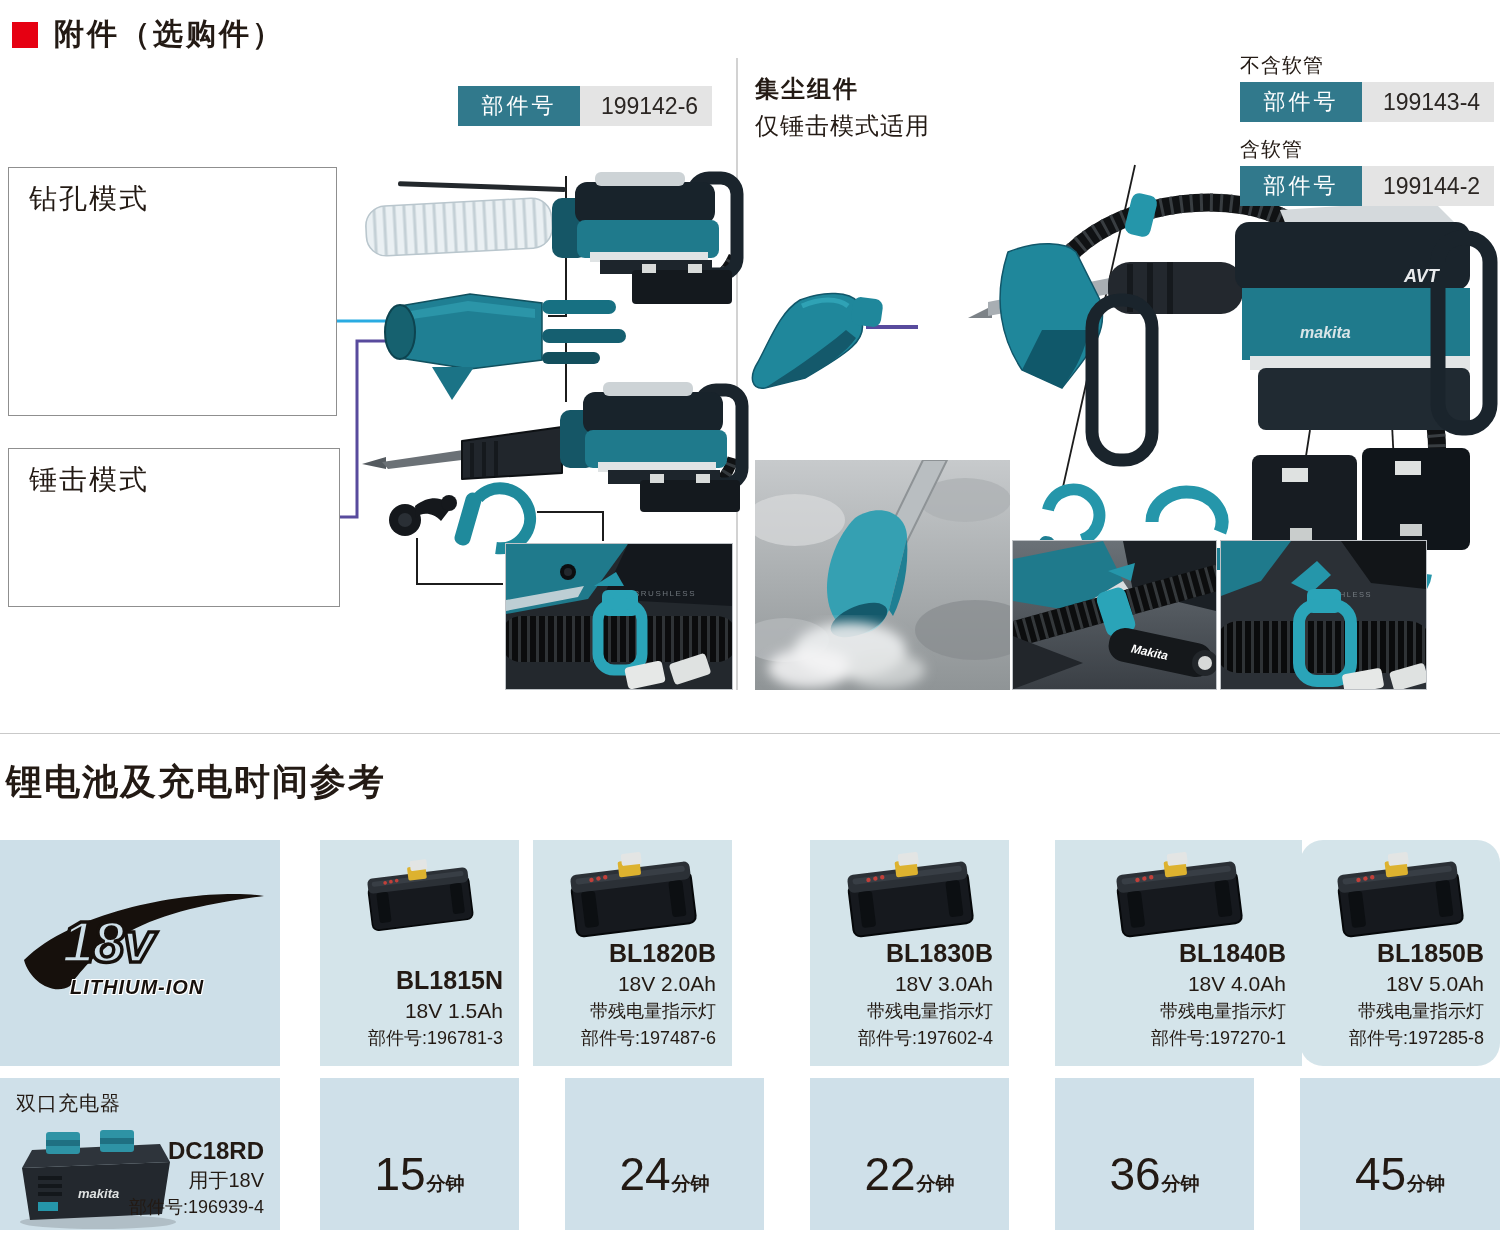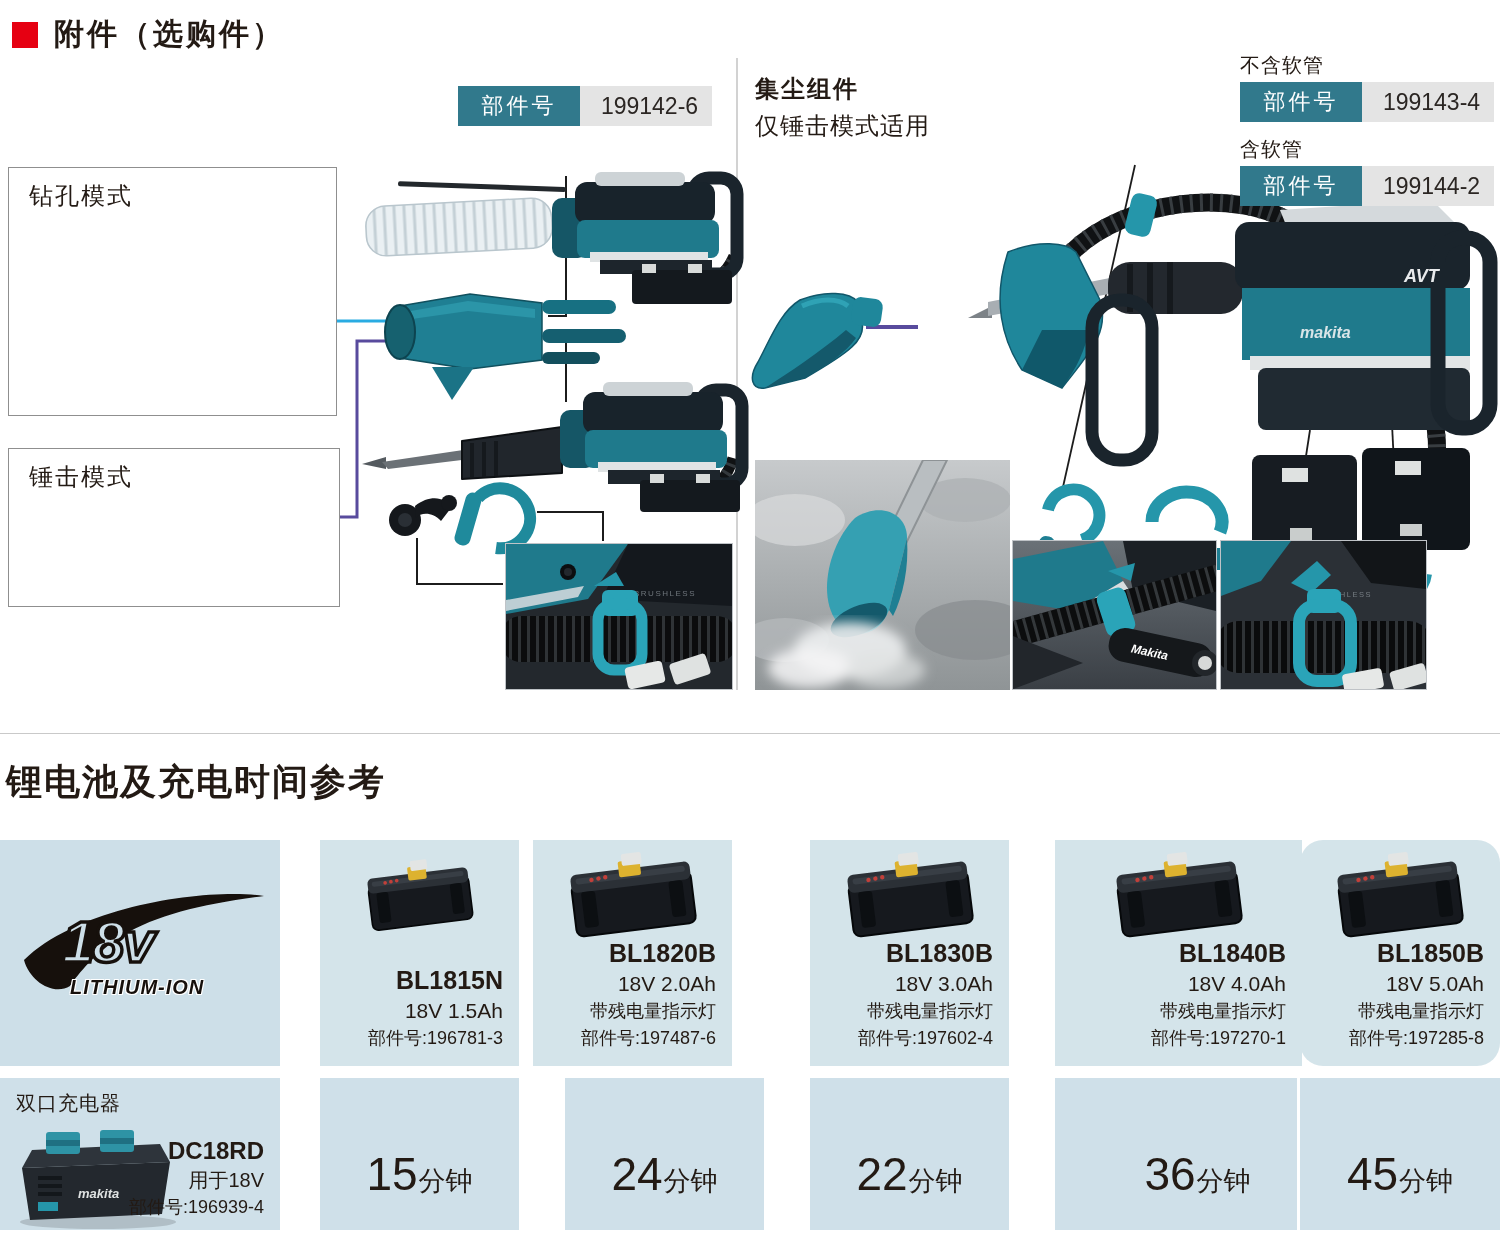--- a/index.html
+++ b/index.html
@@ -8,35 +8,35 @@
   .abs{position:absolute;}
   
   .h1-row{display:flex;align-items:center;gap:16px;}
   .h1-sq{width:26px;height:26px;background:#e60012;}
   .h1-text{font-size:30px;font-weight:600;letter-spacing:3px;}
   
   .pn-box{display:flex;height:40px;}
   .pn-label{width:122px;background:#31798c;color:#fff;font-size:22px;display:flex;align-items:center;justify-content:center;letter-spacing:3px;text-align:center;}
   .pn-value{width:125px;background:#e4e4e4;color:#2b2623;font-size:23px;display:flex;align-items:center;justify-content:center;padding-left:7px;}
   .part-frame{border:1px solid #8f8f8f;background:#fff;}
-  .frame-title{font-size:24px;padding:12px 20px;letter-spacing:2px;}
+  .frame-title{font-size:28px;padding:12px 20px;letter-spacing:2px;}
   .dust-title-main{font-size:24px;font-weight:600;letter-spacing:2px;line-height:37px;}
   .dust-title-sub{font-size:24px;letter-spacing:1px;line-height:37px;}
   .small-label{font-size:20px;letter-spacing:1px;}
   .hrule{height:1px;background:#c9c9c9;}
   .photo{overflow:hidden;border:1px solid #bfc3c7;background:#2a2f34;}
   
   .sec2-title{font-size:36px;font-weight:700;letter-spacing:2px;}
   .cell{position:absolute;background:#d4e4ea;}
   .cell.c0r1{background:#cddfe8;}
   .cell.time{background:#cfe0e9;display:flex;align-items:baseline;justify-content:center;}
   .time-inner{display:flex;align-items:baseline;margin:auto;}
   .cell.time{align-items:center;}
   .time-val{font-size:46px;font-weight:400;margin-top:40px;}
-  .time-unit{font-size:27px;font-weight:400;margin-left:1px;}
+  .time-unit{font-size:19px;font-weight:700;margin-left:1px;}
   .batt-img{position:absolute;top:8px;left:50%;transform:translateX(-50%);}
   .batt-text{position:absolute;right:16px;bottom:14px;text-align:right;}
   .batt-model{font-size:25px;font-weight:700;line-height:32px;}
   .batt-spec{font-size:21px;line-height:29px;}
   .batt-ind{font-size:18px;line-height:27px;}
   .batt-part{font-size:18px;line-height:27px;}
   .charger-type{position:absolute;left:16px;top:12px;font-size:20px;letter-spacing:1px;}
   .charger-text{position:absolute;right:16px;bottom:10px;text-align:right;}
   .charger-model{font-size:24px;font-weight:700;line-height:30px;}
   .charger-compat{font-size:20px;line-height:28px;}
@@ -485,21 +485,21 @@
         <span class="time-val">24</span>
         <span class="time-unit">分钟</span>
       </div>
   </div>
   <div class="cell time" style="left:810px;top:1078px;width:199px;height:152px;">
     <div class="time-inner">
         <span class="time-val">22</span>
         <span class="time-unit">分钟</span>
       </div>
   </div>
-  <div class="cell time" style="left:1055px;top:1078px;width:199px;height:152px;padding-left:43px;">
+  <div class="cell time" style="left:1055px;top:1078px;width:199px;height:152px;">
     <div class="time-inner">
         <span class="time-val">36</span>
         <span class="time-unit">分钟</span>
       </div>
   </div>
   <div class="cell time" style="left:1300px;top:1078px;width:200px;height:152px;">
     <div class="time-inner">
         <span class="time-val">45</span>
         <span class="time-unit">分钟</span>
       </div>

